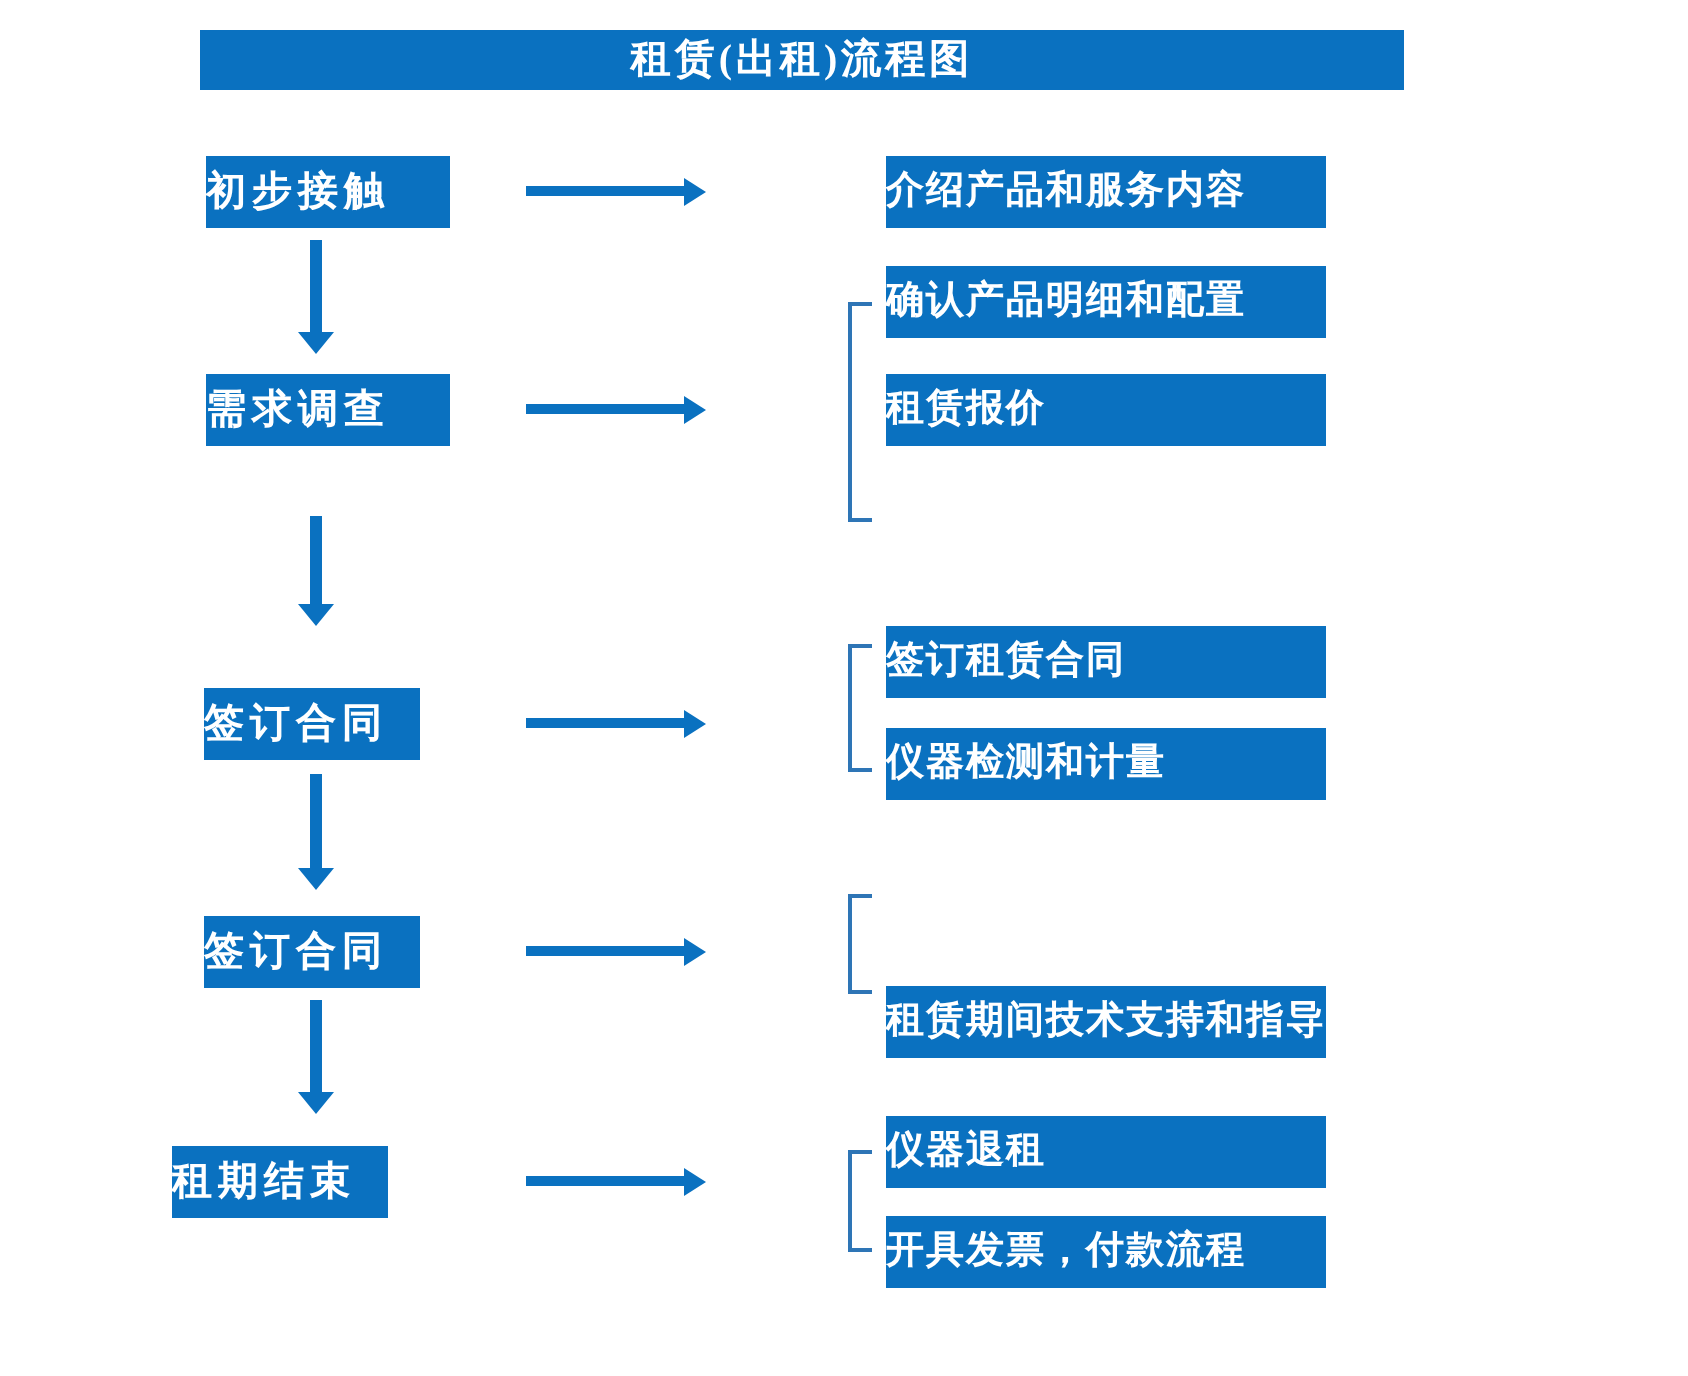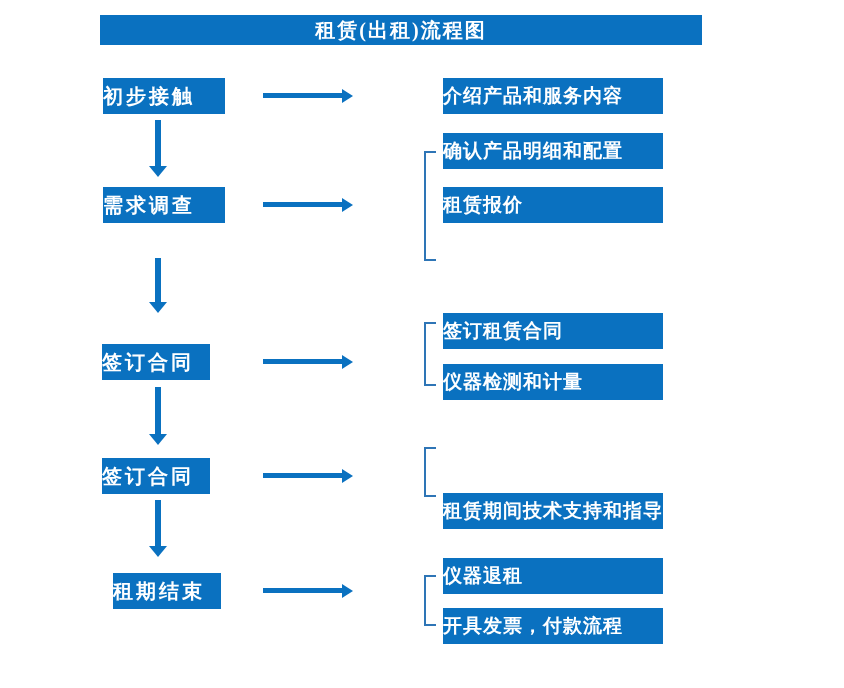--- a/index.html
+++ b/index.html
@@ -59,21 +59,21 @@
 <body>
 
 <div class="stage">
 
   <div class="titlebar">租赁(出租)流程图</div>
 
   <div class="lbox" style="left:103px;top:78px;width:122px">初步接触</div>
   <div class="lbox" style="left:103px;top:187px;width:122px">需求调查</div>
   <div class="lbox" style="left:102px;top:344px;width:108px">签订合同</div>
   <div class="lbox" style="left:102px;top:458px;width:108px">签订合同</div>
-  <div class="lbox" style="left:113px;top:573px;width:108px">租期结束</div>
+  <div class="lbox" style="left:86px;top:573px;width:108px">租期结束</div>
 
   <div class="varrow" style="top:120px;height:57px"></div>
   <div class="varrow" style="top:258px;height:55px"></div>
   <div class="varrow" style="top:387px;height:58px"></div>
   <div class="varrow" style="top:500px;height:57px"></div>
 
   <div class="harrow" style="top:89px"></div>
   <div class="harrow" style="top:198px"></div>
   <div class="harrow" style="top:355px"></div>
   <div class="harrow" style="top:469px"></div>

